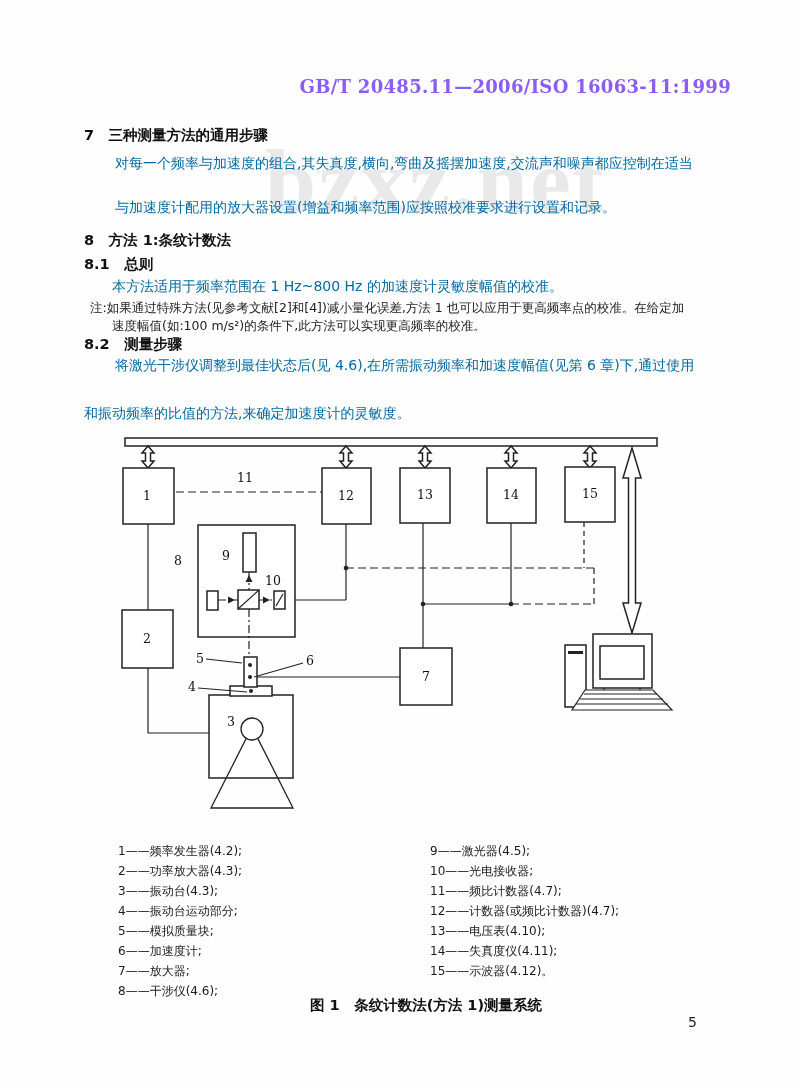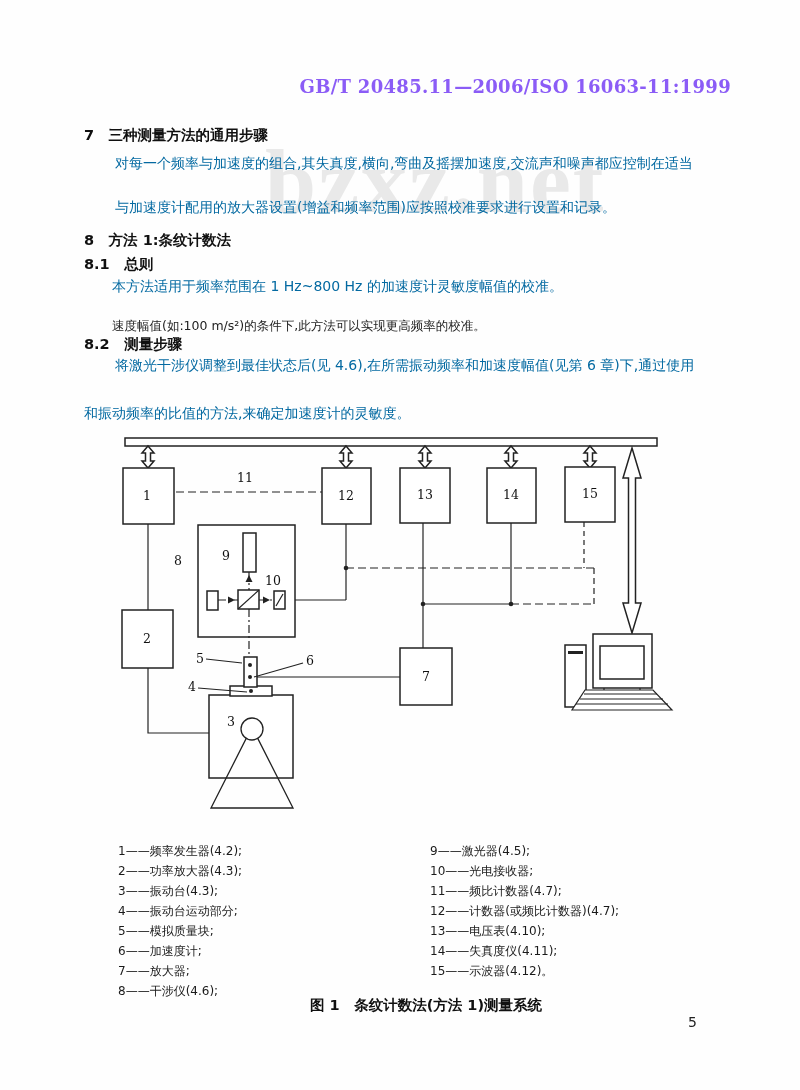--- a/index.html
+++ b/index.html
@@ -42,20 +42,21 @@
   <div class="watermark">bzxz.net</div>
   <div class="doc-header">GB/T 20485.11—2006/ISO 16063-11:1999</div>
 
   <div class="bl hd" style="left:84px;top:127px">7　三种测量方法的通用步骤</div>
   <div class="bl" style="left:115px;top:155px">对每一个频率与加速度的组合,其失真度,横向,弯曲及摇摆加速度,交流声和噪声都应控制在适当</div>
   <div class="bl" style="left:115px;top:199px">与加速度计配用的放大器设置(增益和频率范围)应按照校准要求进行设置和记录。</div>
 
   <div class="bl hd" style="left:84px;top:232px">8　方法 1:条纹计数法</div>
   <div class="bl hd" style="left:84px;top:256px">8.1　总则</div>
   <div class="bl" style="left:112px;top:278px">本方法适用于频率范围在 1 Hz~800 Hz 的加速度计灵敏度幅值的校准。</div>
+  <div class="bl nt" style="left:90px;top:300px">注:如果通过特殊方法(见参考文献[2]和[4])减小量化误差,方法 1 也可以应用于更高频率点的校准。在给定加</div>
   <div class="bl nt" style="left:112px;top:318px">速度幅值(如:100 m/s²)的条件下,此方法可以实现更高频率的校准。</div>
 
   <div class="bl hd" style="left:84px;top:336px">8.2　测量步骤</div>
   <div class="bl" style="left:115px;top:357px">将激光干涉仪调整到最佳状态后(见 4.6),在所需振动频率和加速度幅值(见第 6 章)下,通过使用</div>
   <div class="bl" style="left:84px;top:405px">和振动频率的比值的方法,来确定加速度计的灵敏度。</div>
 
   <svg class="diagram" width="800" height="400" viewBox="0 0 800 400">
 
     <rect class="bx" x="125" y="8" width="532" height="8"></rect>
 

